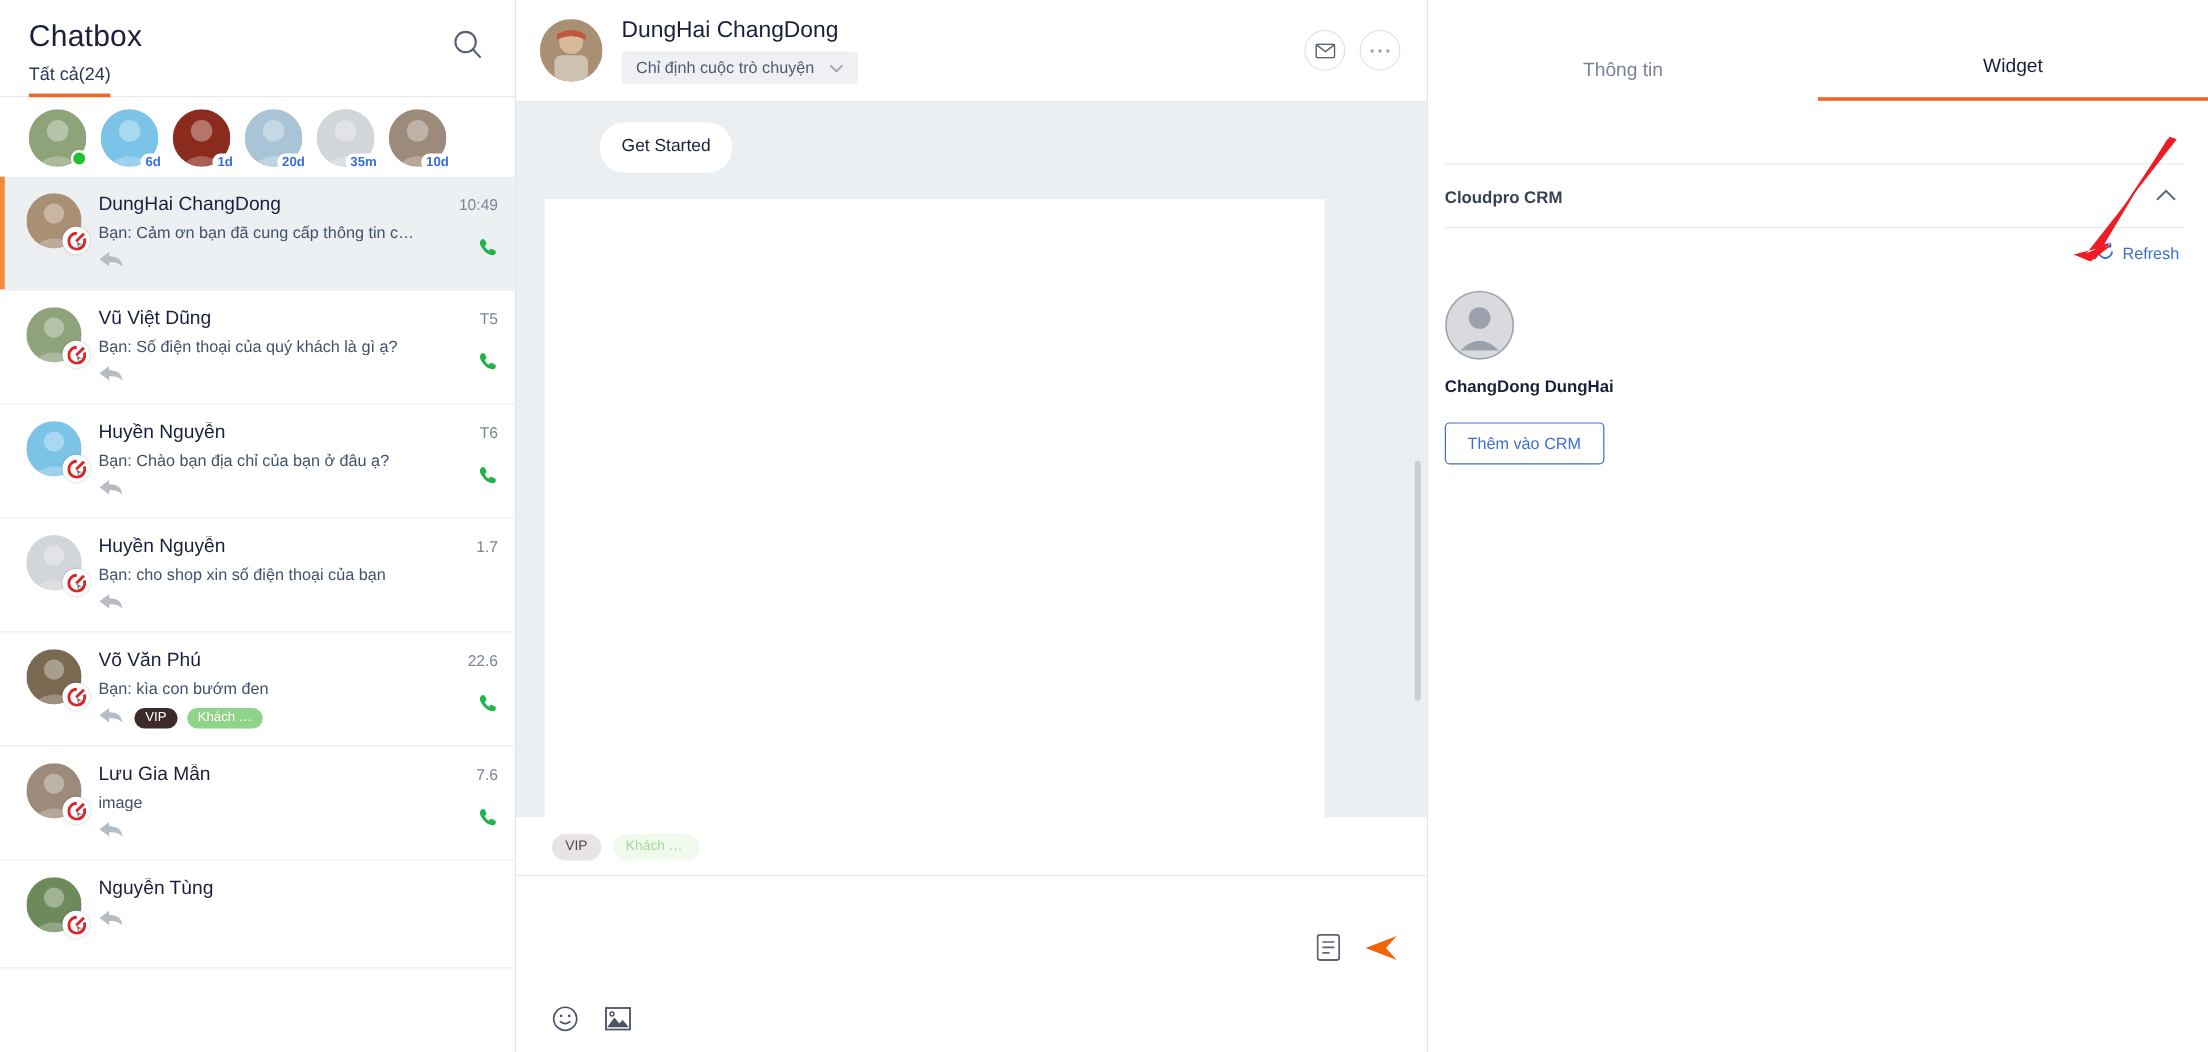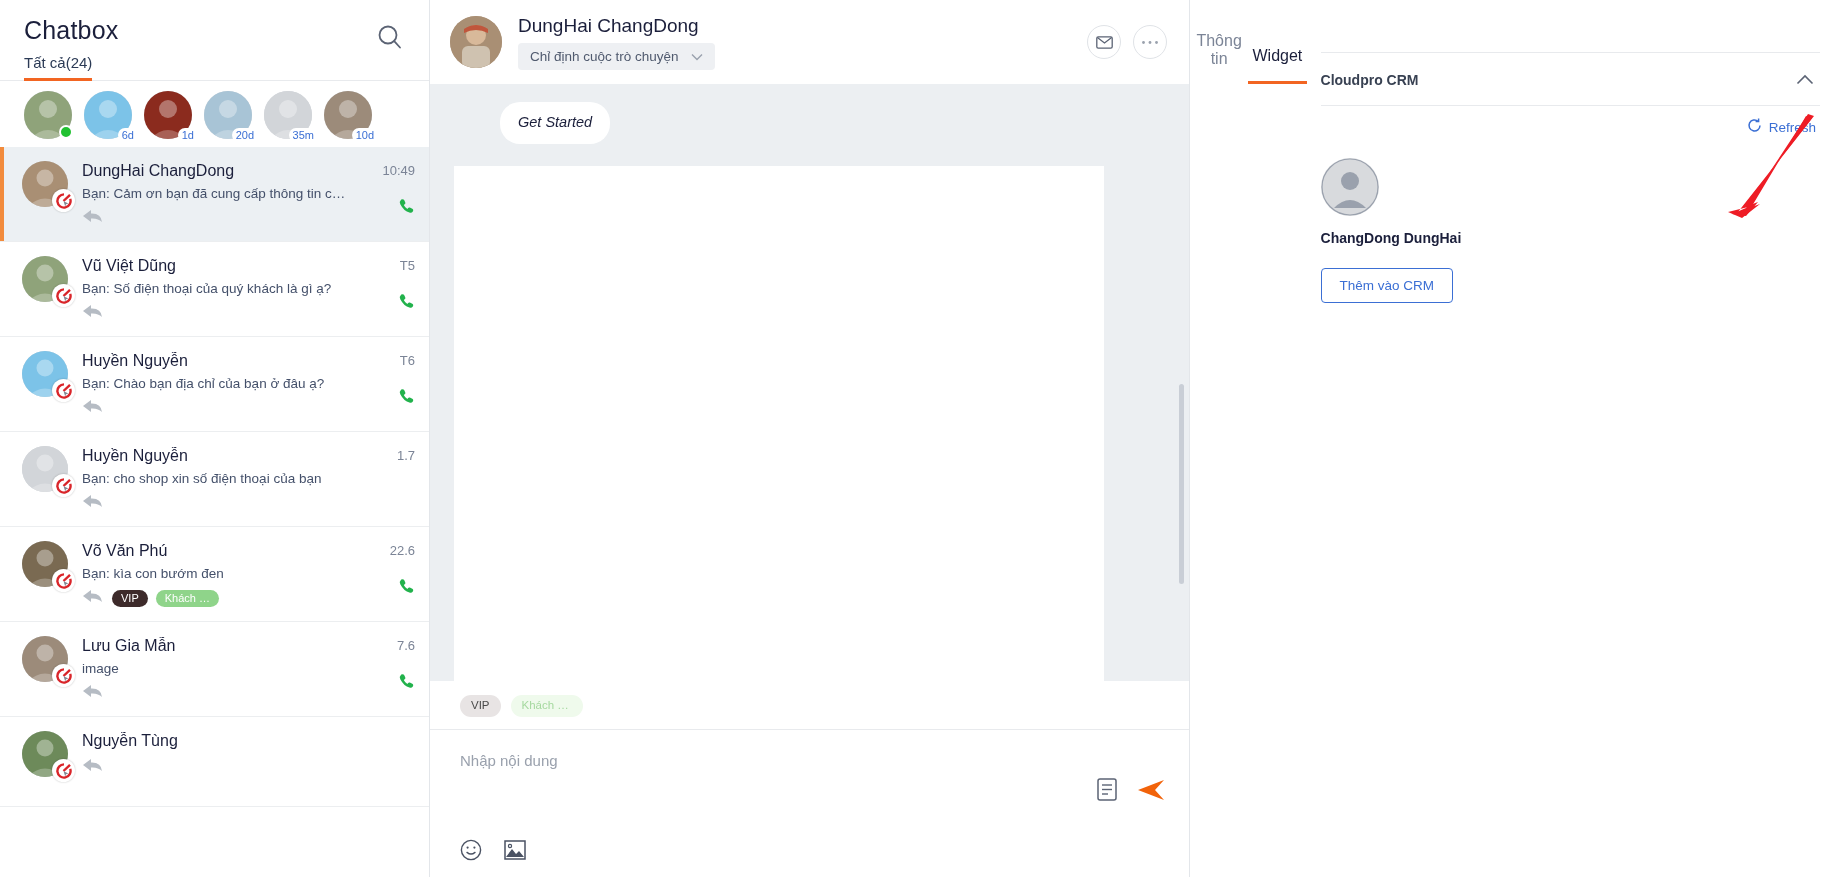--- a/index.html
+++ b/index.html
@@ -17,21 +17,21 @@
   .sb-head { padding: 16px 24px 0 24px; position:relative; }
   .sb-title { font-size: 25px; color:#1b1f3b; font-weight:400; letter-spacing:.2px; }
   .sb-search { position:absolute; right:24px; top:22px; width:30px; height:30px; cursor:pointer; }
   .sb-search svg { display:block; }
   .sb-tabs { margin-top: 9px; }
   .sb-tab { display:inline-block; font-size:15px; color:#2b3a55; padding-bottom:7px;
             border-bottom:3px solid #f26522; }
   .sb-divider { height:1px; background:#e8eaed; margin-top:-1px; }
 
   
-  .av-strip { display:flex; gap:12px; padding:10px 20px 8px 24px; align-items:flex-start; }
+  .av-strip { display:flex; gap:12px; padding:10px 20px 8px 24px; align-items:flex-start;font-weight:bold; }
   .av-wrap { position:relative; width:48px; height:48px; flex:0 0 auto; }
   .av { width:48px; height:48px; border-radius:50%; overflow:hidden; background:#cfd4d9; display:block; }
   .dot-green { position:absolute; right:-1px; bottom:0px; width:14px; height:14px; border-radius:50%;
                background:#21c131; border:2px solid #fff; }
   .av-badge { position:absolute; right:-6px; bottom:-3px; background:#fff; border-radius:9px;
               padding:0px 4px; font-size:11px; color:#3b6fd4; line-height:14px; }
 
   
   .conv-list { flex:1; overflow:hidden; }
   .conv { position:relative; display:flex; padding:14px 14px 14px 22px; border-bottom:1px solid #eceef0;
@@ -62,40 +62,40 @@
                flex:0 0 84px; }
   .ch-av { width:52px; height:52px; border-radius:50%; overflow:hidden; background:#b9a48e; flex:0 0 52px; }
   .ch-info { margin-left:16px; flex:1; }
   .ch-name { font-size:19px; color:#1b1f3b; margin-bottom:6px; }
   .ch-assign { display:inline-flex; align-items:flex-start; gap:12px; background:#eef0f3; border-radius:4px;
                padding:6px 12px; font-size:13.5px; color:#505a6e; cursor:pointer; }
   .ch-actions { display:flex; gap:12px; }
   .circ-btn { width:34px; height:34px; border-radius:50%; border:1px solid #e0e3e7; background:#fff;
               display:flex; align-items:center; justify-content:center; cursor:pointer; }
 
-  .msgs { flex:1; overflow:hidden; padding:18px 36px 8px 24px; position:relative;font-style:italic; }
+  .msgs { flex:1; overflow:hidden; padding:18px 36px 8px 24px; position:relative; }
   .row { display:flex; margin-bottom:22px; align-items:flex-start; }
   .row.left { justify-content:flex-start; }
   .row.right { justify-content:flex-end; }
   .bub { max-width:500px; border-radius:20px; padding:11px 18px; font-size:14.5px; line-height:1.35; }
   .bub.in { background:#fff; color:#1b1f3b; }
   .scrollbar { position:absolute; right:5px; top:300px; width:5px; height:200px; background:#c9ced6; border-radius:3px; }
 
   .composer { background:#fff; flex:0 0 196px; display:flex; flex-direction:column; }
   .comp-tags { display:flex; gap:10px; align-items:center; padding:14px 22px 12px 30px; }
   .ct { font-size:11.5px; border-radius:11px; padding:5px 11px; line-height:1; }
   .ct-vip { background:#e8e4e4; color:#4a4a4a; }
   .ct-green { background:#effaec; color:#a6d9a0; max-width:72px; overflow:hidden; text-overflow:ellipsis; white-space:nowrap; }
   .comp-input { border-top:1px solid #e8eaed; flex:1; position:relative; padding:22px 24px 0 30px; display:flex; }
   .comp-ph { font-size:15px; color:#9aa1ad; }
   .comp-right { position:absolute; right:24px; top:48px; display:flex; align-items:center; gap:20px; }
   .comp-bottom { position:absolute; left:30px; bottom:12px; display:flex; gap:22px; align-items:center; }
 
   
-  .right { width:650px; height:877px; background:#fff; display:flex; position:relative; }
+  .right { width:650px; height:877px; background:#fff; display:flex; flex-direction:column; position:relative; }
   .r-tabs { display:flex; height:84px; align-items:flex-end; }
   .r-tab { flex:1; text-align:center; font-size:16px; color:#7b8496; padding-bottom:16px; cursor:pointer; }
   .r-tab.active { color:#1b1f3b; border-bottom:3px solid #f26522; }
   .r-body { flex:1; padding:52px 20px 0 14px; }
   .crm-head { display:flex; align-items:center; justify-content:space-between; padding:0 6px 0 0;
               border-top:1px solid #e8eaed; padding-top:18px; }
   .crm-title { font-size:14px; font-weight:bold; color:#384152; }
   .crm-toggle { cursor:pointer; }
   .crm-sub { border-top:1px solid #e8eaed; margin-top:16px; position:relative; min-height:260px; }
   .refresh { position:absolute; right:4px; top:12px; display:flex; align-items:center; gap:7px;
@@ -442,21 +442,20 @@
         <div class="row right"></div>
         <div class="scrollbar"></div>
     </div>
 
     <div class="composer">
       <div class="comp-tags">
         <span class="ct ct-vip">VIP</span>
         <span class="ct ct-green">Khách q...</span>
       </div>
       <div class="comp-input">
-        <span class="comp-ph">Nhập nội dung</span>
         <div class="comp-right">
           <span>
             <svg width="20" height="23" viewBox="0 0 20 23">
                 <rect x="1" y="1" width="18" height="21" rx="2" fill="none" stroke="#5b6374" stroke-width="1.5"></rect>
                 <line x1="5" y1="7" x2="15" y2="7" stroke="#5b6374" stroke-width="1.4"></line>
                 <line x1="5" y1="11.5" x2="15" y2="11.5" stroke="#5b6374" stroke-width="1.4"></line>
                 <line x1="5" y1="16" x2="11" y2="16" stroke="#5b6374" stroke-width="1.4"></line>
               </svg>
           </span>
           <span>

